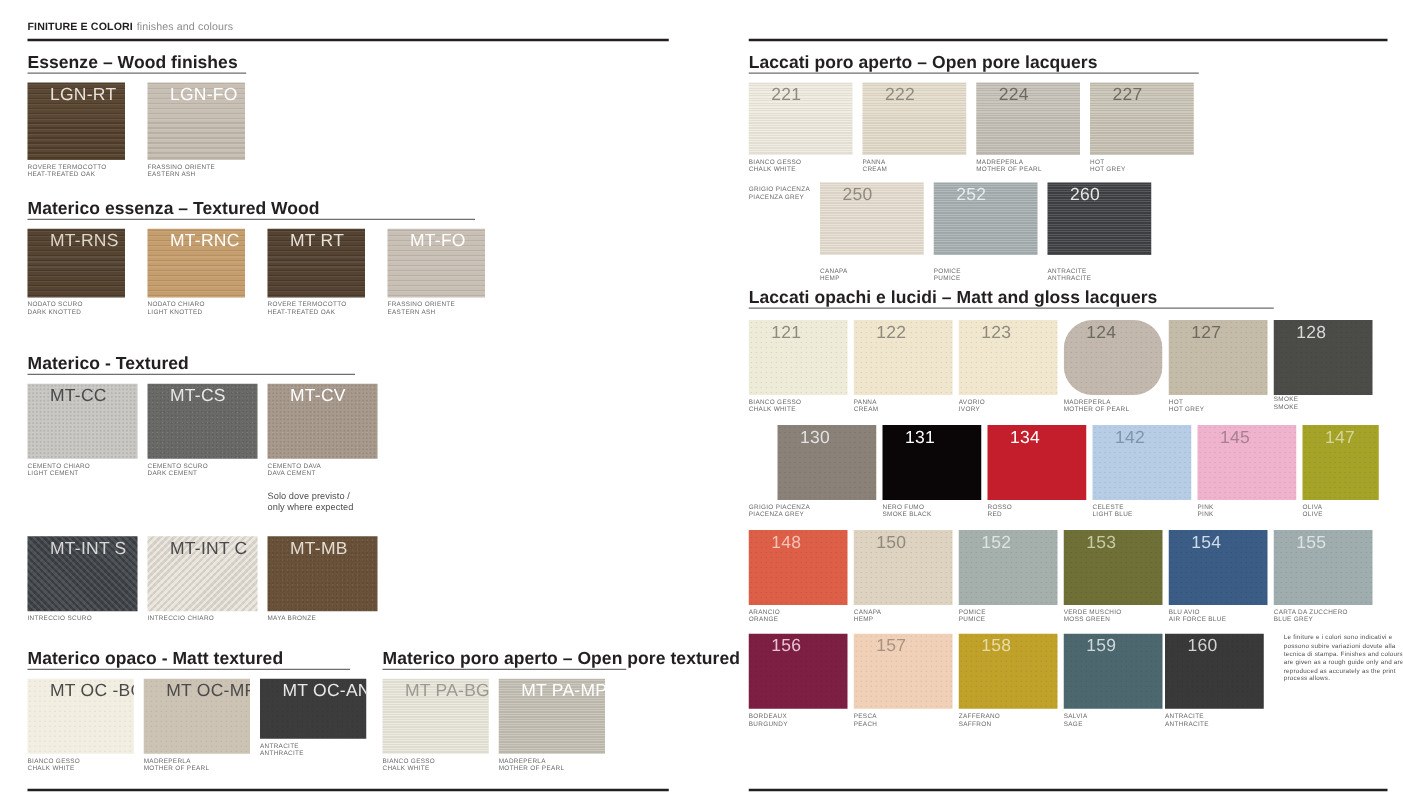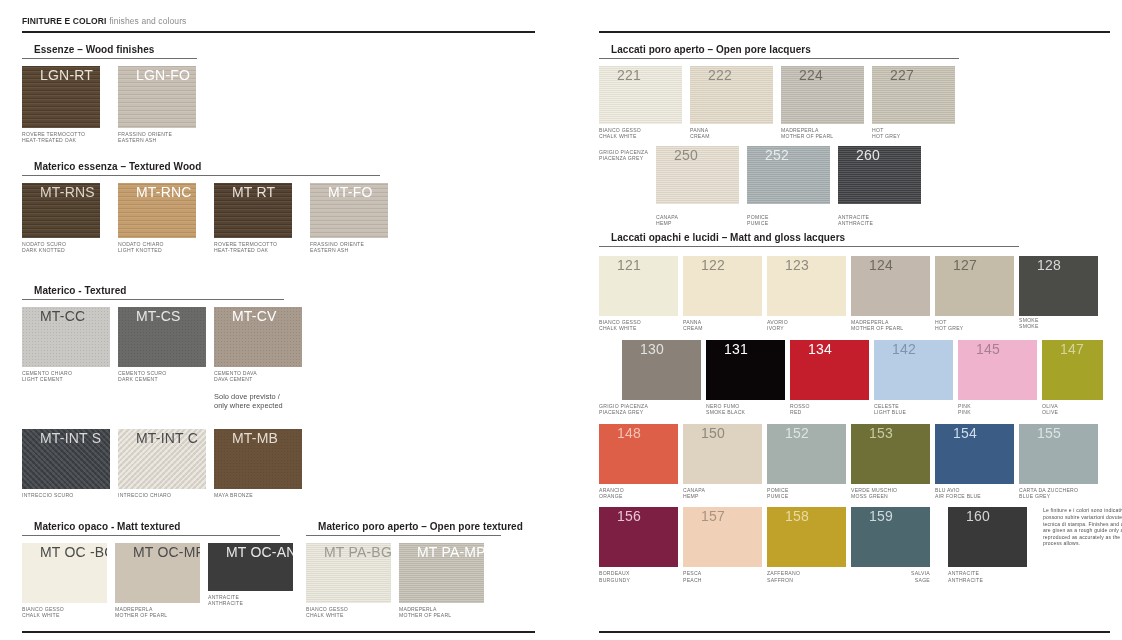--- a/index.html
+++ b/index.html
@@ -28,23 +28,23 @@
   .rule-head.right{left:599px;width:511px;}
 
   
   .col{position:absolute;top:0;}
   .col-left{left:0;width:560px;height:640px;}
   .col-right{left:560px;width:562px;height:640px;}
 
   
   .section{position:absolute;}
   .sec-title{
-    font-size:10px;font-weight:bold;color:#231f20;
+    font-size:14px;font-weight:bold;color:#231f20;
     white-space:nowrap;letter-spacing:.05px;
-    margin:0 0 3px 12px;line-height:11px;
+    margin:0 0 3px 0;line-height:11px;
   }
   .sec-rule{height:1px;background:#6e6e6e;margin-bottom:7px;}
 
   
   .row{display:flex;align-items:flex-start;}
   .cell{position:relative;}
   .chip{
     position:relative;
     overflow:hidden;
     background-repeat:repeat;
@@ -422,21 +422,21 @@
         <div class="cell" style="margin-right:5px;">
           <div class="chip tx-speck" style="width:79px;height:60px;background-color:#f1e7ce;">
             <span class="code" style="color:#8e8a7e;">123</span>
           </div>
           <div class="caption">
             <span>AVORIO</span>
             <span class="l2">IVORY</span>
           </div>
         </div>
         <div class="cell" style="margin-right:5px;">
-          <div class="chip tx-speck" style="width:79px;height:60px;background-color:#c2b8ad;">
+          <div class="chip tx-speck" style="width:79px;height:60px;background-color:#c2b8ad;border-radius:23px;">
             <span class="code" style="color:#6e6a62;">124</span>
           </div>
           <div class="caption">
             <span>MADREPERLA</span>
             <span class="l2">MOTHER OF PEARL</span>
           </div>
         </div>
         <div class="cell" style="margin-right:5px;">
           <div class="chip tx-speck" style="width:79px;height:60px;background-color:#c4bca8;">
             <span class="code" style="color:#6e6a62;">127</span>
@@ -592,21 +592,21 @@
         </div>
         <div class="cell" style="margin-right:5px;">
           <div class="chip tx-speck" style="width:79px;height:60px;background-color:#c0a129;">
             <span class="code" style="color:#e6dba6;">158</span>
           </div>
           <div class="caption">
             <span>ZAFFERANO</span>
             <span class="l2">SAFFRON</span>
           </div>
         </div>
-        <div class="cell" style="margin-right:18px;text-align:right;">
+        <div class="cell" style="margin-right:2px;">
           <div class="chip tx-speck" style="width:79px;height:60px;background-color:#4c676e;">
             <span class="code" style="color:#cdd9dc;">159</span>
           </div>
           <div class="caption">
             <span>SALVIA</span>
             <span class="l2">SAGE</span>
           </div>
         </div>
         <div class="cell" style="margin-right:16px;">
           <div class="chip tx-speck" style="width:79px;height:60px;background-color:#393939;">

